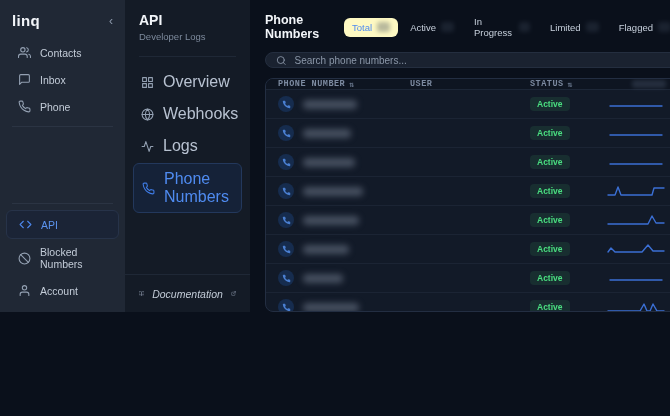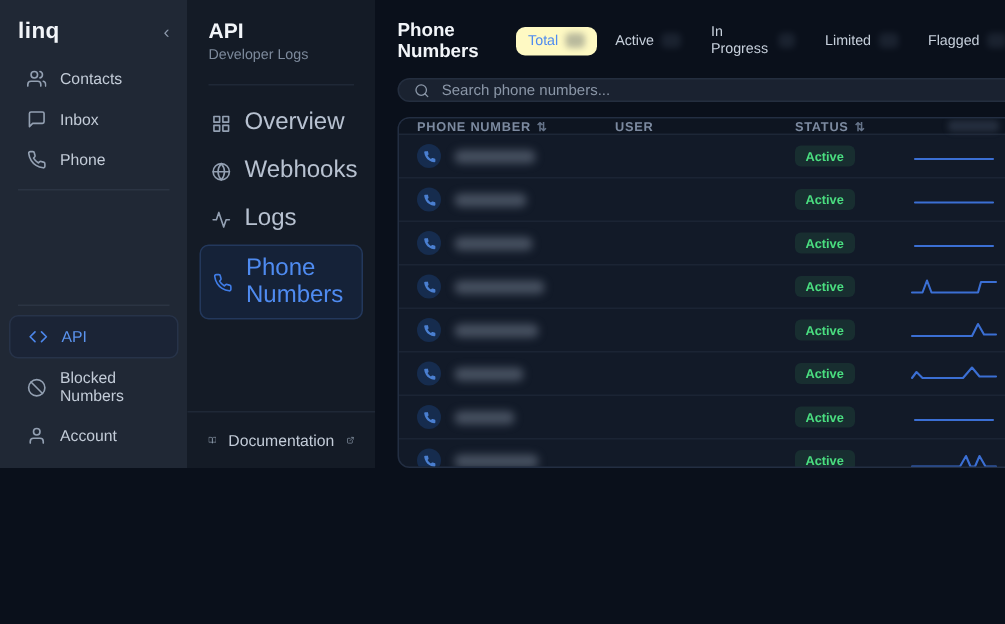--- a/index.html
+++ b/index.html
@@ -21,42 +21,42 @@
   .spacer { flex:1; }
 
   
   .devbar { width:125px; min-width:125px; background:#141b26; display:flex; flex-direction:column; padding:12px 0 0; }
   .dev-head { padding:0 14px 6px; }
   .dev-title { color:#f2f5f9; font-size:14px; font-weight:bold; }
   .dev-sub { color:#7d8a9c; font-size:9.5px; margin-top:3px; }
   .devbar .nav-item { margin:2px 8px; padding:6px 8px; font-size:16px; color:#b8c2d1; }
   .devbar .nav-item.active { background:#152238; border:1px solid #23385c; color:#4f8bf0; }
   .devbar .nav-item.active .ic { color:#3f7ce6; }
-  .doc-row { display:flex; align-items:center; gap:8px; border-top:1px solid #1f2836; padding:12px 14px; color:#c3ccd8; font-size:10.5px; cursor:pointer; }
+  .doc-row { display:flex; align-items:center; gap:8px; border-top:1px solid #1f2836; padding:12px 14px; color:#c3ccd8; font-size:10.5px; cursor:pointer;font-style:italic; }
   .doc-row .ic { width:13px; height:13px; color:#93a0b2; display:inline-flex; }
   .doc-row .ext { margin-left:auto; }
 
   
   .main { flex:1; background:#0a101b; padding:10px 15px 0; display:flex; flex-direction:column; }
   .main-head { display:flex; align-items:center; justify-content:space-between; margin:2px 0 10px; }
   .page-title { color:#f2f5f9; font-size:12.5px; font-weight:bold; }
   .tabs { display:flex; align-items:center; gap:4px; }
   .tab { display:flex; align-items:center; gap:5px; padding:4px 8px; border-radius:6px; color:#c7d0dc; font-size:9.5px; cursor:pointer; }
   .tab.active { background:#fef9c3; color:#4f8bf0; }
   .tab .count-blur { width:13px; height:10px; border-radius:3px; background:#3a4556; opacity:.35; filter:blur(2px); }
 
   .searchbar { display:flex; align-items:center; gap:8px; background:#1a2230; border:1px solid #242e3f; border-radius:16px; height:21px; padding:0 10px; margin-bottom:10px; }
   .searchbar .ic { width:11px; height:11px; color:#8b97a8; display:inline-flex; }
   .searchbar input { background:transparent; border:none; outline:none; color:#aeb9c8; font-size:10px; width:100%; font-family:Liberation Sans, sans-serif; }
   .searchbar input::placeholder { color:#8b97a8; }
 
   .panel { background:#121a28; border:1px solid #232e42; border-radius:8px; overflow:hidden; display:flex; flex-direction:column; height:310px; }
   .tgrid { display:grid; grid-template-columns:132px 120px 76px 1fr; align-items:center; padding:0 12px; }
   .thead { height:22px; background:#0e1521; color:#7c8aa0; font-size:8.5px; letter-spacing:.5px; font-weight:bold; border-bottom:1px solid #1d2737; }
-  .th { display:flex; align-items:center; gap:4px; text-transform:uppercase; }
+  .th { display:flex; align-items:center; gap:4px; text-transform:uppercase;font-family:Liberation Mono, monospace; }
   .sort-glyph { font-size:8px; color:#66748a; }
   .hdr-blur { width:34px; height:8px; border-radius:3px; background:#47546a; opacity:.4; filter:blur(2px); justify-self:start; }
   .rows { flex:1; }
   .trow { height:29px; border-bottom:1px solid #1b2434; }
   .trow:last-child { border-bottom:none; }
   .cell-phone { display:flex; align-items:center; gap:9px; }
   .phone-badge { width:16px; height:16px; border-radius:50%; background:#162c4e; display:flex; align-items:center; justify-content:center; color:#4a7fd1; flex:0 0 16px; }
   .phone-badge svg { width:9px; height:9px; }
   .blur-bar { height:9px; border-radius:4px; filter:blur(3px); }
   .blur-phone { background:#77829485; }

